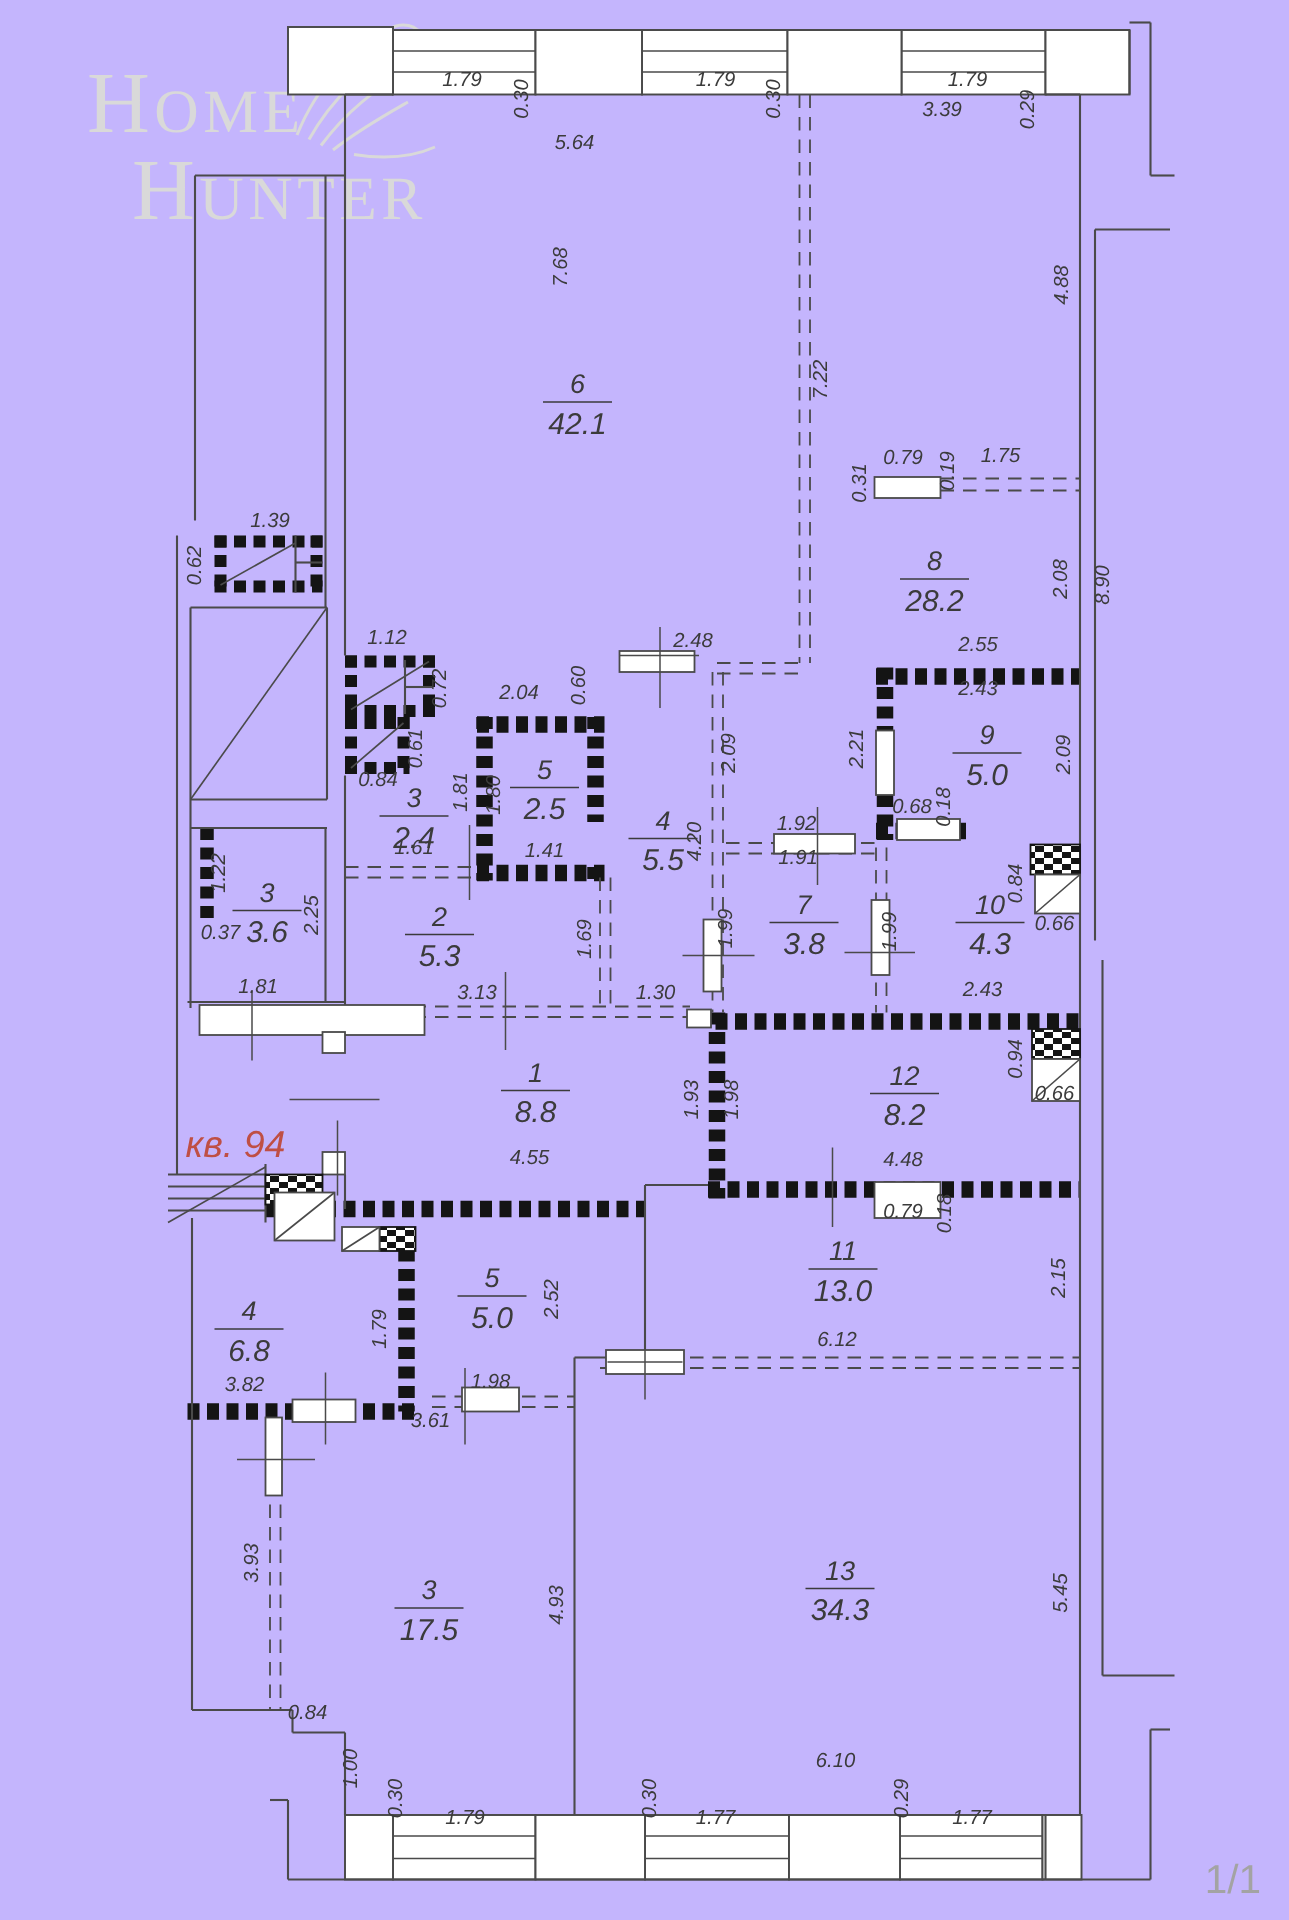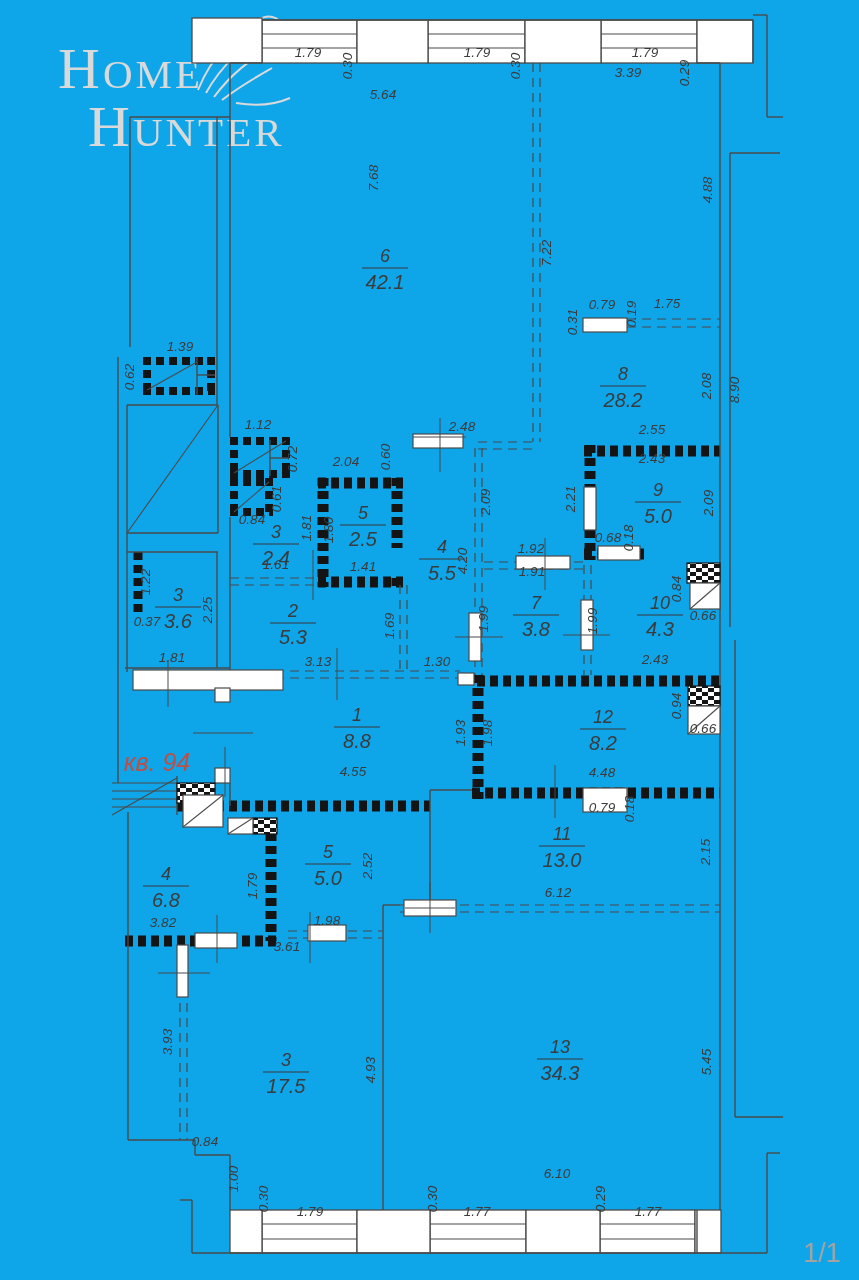--- a/index.html
+++ b/index.html
@@ -1,16 +1,16 @@
 <!DOCTYPE html>
 <html><head>
 <meta charset="utf-8">
 <style>
   html,body{margin:0;padding:0;background:#ffffff;}
-  .page{position:relative;width:859px;height:1280px;background:#0ea5e9;overflow:hidden;
+  .page{position:relative;width:859px;height:1280px;background:#c4b5fd;overflow:hidden;
         font-family:"Liberation Sans",sans-serif;}
   svg{display:block;}
   text{font-family:"Liberation Sans",sans-serif;}
   .wm{font-family:"Liberation Serif",serif;font-variant:small-caps;letter-spacing:3px;}
 </style>
 </head>
 <body>
 
 <div class="page">
   <svg id="plan" width="859" height="1280" viewBox="0 0 859 1280">

